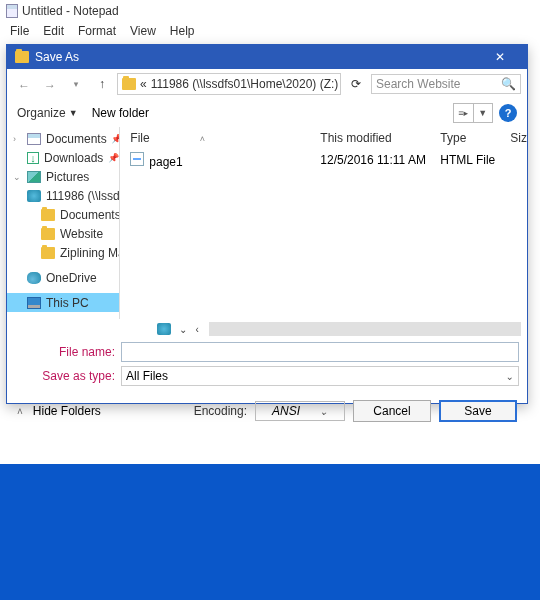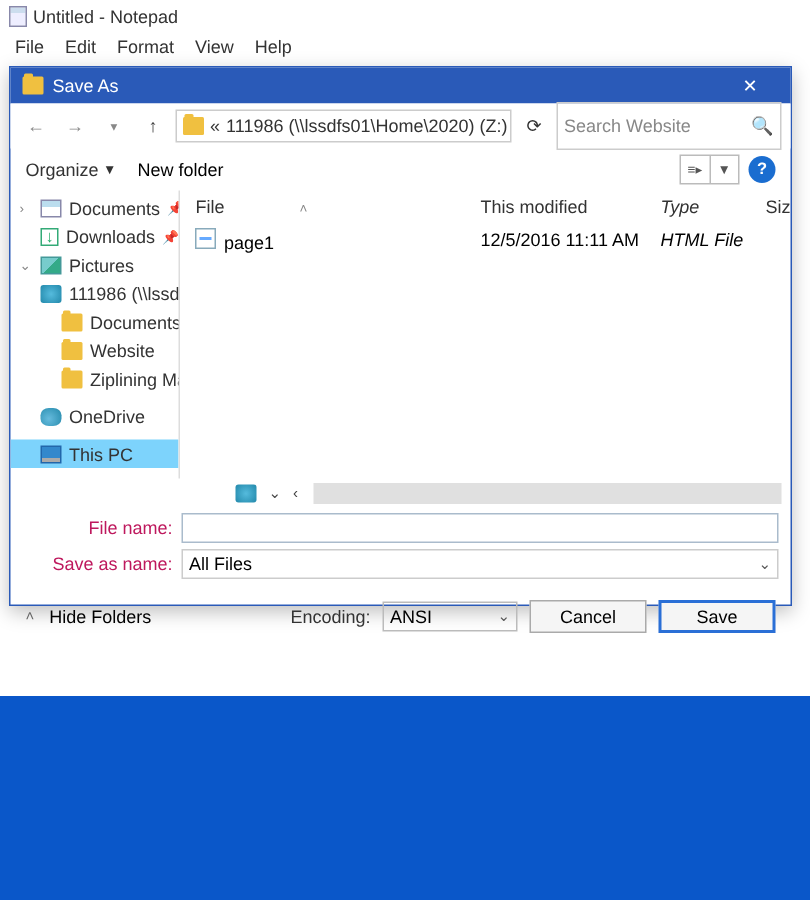--- a/index.html
+++ b/index.html
@@ -19,21 +19,21 @@
 
   .addr-row { height: 30px; display: flex; align-items: center; gap: 4px; padding: 4px 6px; background: #fff; }
   .nav-arrow { width: 22px; height: 22px; border-radius: 2px; display: flex; align-items: center; justify-content: center; color: #888; }
   .nav-arrow.enabled { color: #333; }
   .addr-box { flex: 1; border: 1px solid #ccc; height: 22px; display: flex; align-items: center; padding: 0 4px; gap: 4px; overflow: hidden; }
   .addr-box .afolder { width: 14px; height: 12px; background: #f0c040; display: inline-block; border-radius: 1px; position: relative; flex-shrink: 0; }
   .addr-box .afolder::before { content: ""; position: absolute; width: 6px; height: 3px; background: #f0c040; top: -2px; left: 1px; border-radius: 1px 1px 0 0; }
   .addr-seg { color: #333; white-space: nowrap; }
   .addr-sep { color: #888; }
   .refresh { width: 22px; height: 22px; display: flex; align-items: center; justify-content: center; color: #333; }
-  .search-box { width: 150px; border: 1px solid #ccc; height: 32px; display: flex; align-items: center; padding: 0 4px; color: #888; gap: 20px; }
+  .search-box { width: 150px; border: 1px solid #ccc; height: 20px; display: flex; align-items: center; padding: 0 4px; color: #888; gap: 20px; }
   .search-box .sicon { margin-left: auto; color: #555; }
 
   .toolbar { height: 28px; display: flex; align-items: center; padding: 0 10px; gap: 14px; }
   .toolbar .org { color: #333; display: flex; align-items: center; gap: 3px; }
   .toolbar .right { margin-left: auto; display: flex; gap: 6px; align-items: center; }
   .view-btn { width: 40px; height: 20px; border: 1px solid #bbb; display: flex; }
   .view-btn > div { flex: 1; display: flex; align-items: center; justify-content: center; color: #555; font-size: 9px; }
   .view-btn > div:first-child { border-right: 1px solid #bbb; }
   .help-btn { width: 18px; height: 18px; border-radius: 50%; background: #1a6dd0; color: #fff; display: flex; align-items: center; justify-content: center; font-size: 11px; font-weight: bold; }
 
@@ -53,21 +53,21 @@
   .ico-pic { background: linear-gradient(135deg,#7cc 50%,#3a8 50%); border: 1px solid #499; }
   .ico-dl { width:12px; height:12px; border: 1px solid #3a7; display: flex; align-items: center; justify-content: center; color: #2a6; font-size: 11px; }
   .ico-net { background: radial-gradient(circle,#5bd,#28a); border-radius: 2px; }
   .ico-cloud { background: radial-gradient(circle at 40% 60%,#6bd,#28a); border-radius: 40%; }
   .ico-pc { background: linear-gradient(#38c 70%,#aaa 70%); border: 1px solid #26a; }
 
   .file-list { flex: 1; }
   .cols { display: flex; height: 22px; align-items: center; padding-left: 10px; color: #333; }
   .col-name { width: 190px; }
   .col-date { width: 120px; }
-  .col-type { width: 70px; font-style: italic; }
+  .col-type { width: 70px; }
   .col-size { flex: 1; }
   .col-sort { color: #888; font-size: 9px; margin-left: 50px; }
   .file-row { display: flex; height: 22px; align-items: center; padding-left: 10px; }
   .file-row .fico { width: 14px; height: 14px; background: #fff; border: 1px solid #8ab; display: inline-block; margin-right: 5px; position: relative; }
   .file-row .fico::after { content: ""; position: absolute; left: 2px; right: 2px; top: 5px; height: 2px; background: #6af; }
 
   .crumb-row { height: 20px; display: flex; align-items: center; padding: 0 6px 0 150px; }
   .crumb-row .ico-net { margin-right: 4px; }
   .crumb-row .dd { color: #444; font-size: 10px; margin: 0 4px; }
   .crumb-gray { flex: 1; height: 14px; background: #e0e0e0; margin-left: 6px; }
@@ -75,21 +75,21 @@
   .field-row { display: flex; align-items: center; min-height: 22px; margin: 2px 0; padding: 0 8px; gap: 6px; }
   .field-label { width: 100px; text-align: right; color: #be185d; }
   .field-input { flex: 1; border: 1px solid #abc; height: 20px; padding: 0 4px; background: #fff; }
   .field-combo { flex: 1; border: 1px solid #ccc; height: 20px; display: flex; align-items: center; padding: 0 4px; background: #fff; }
   .field-combo .cdd { margin-left: auto; color: #555; font-size: 10px; }
 
   .bottom-row { display: flex; align-items: center; height: 36px; padding: 0 10px; gap: 8px; margin-top: 6px; }
   .bottom-row .chev-up { color: #666; font-size: 10px; margin-right: 2px; }
   .bottom-row .spacer { flex: 1; }
   .enc-label { color: #333; }
-  .enc-combo { width: 90px; border: 1px solid #bbb; height: 20px; display: flex; align-items: center; padding: 0 4px; }
+  .enc-combo { width: 90px; border: 1px solid #bbb; height: 20px; display: flex; align-items: center; padding: 0 16px; font-style: italic; }
   .enc-combo .cdd { margin-left: auto; color: #555; font-size: 10px; }
   .btn { width: 78px; height: 22px; border: 1px solid #aaa; background: #f5f5f5; display: flex; align-items: center; justify-content: center; }
   .btn.primary { border: 2px solid #2a6fd6; }
 </style>
 </head>
 <body>
 
 <div class="notepad-window">
   <div class="notepad-title">
     <span class="np-icon"></span>
@@ -214,21 +214,21 @@
       <span class="dd">⌄</span>
       <span class="dd">‹</span>
       <div class="crumb-gray"></div>
     </div>
 
     <div class="field-row">
       <div class="field-label">File name:</div>
       <input class="field-input" value="" style="">
     </div>
     <div class="field-row">
-      <div class="field-label">Save as name:</div>
+      <div class="field-label">Save as type:</div>
       <div class="field-combo">
         <span>All Files</span>
         <span class="cdd">⌄</span>
       </div>
     </div>
 
     <div class="bottom-row">
       <span class="chev-up">˄</span>
       <span>Hide Folders</span>
       <div class="spacer"></div>

